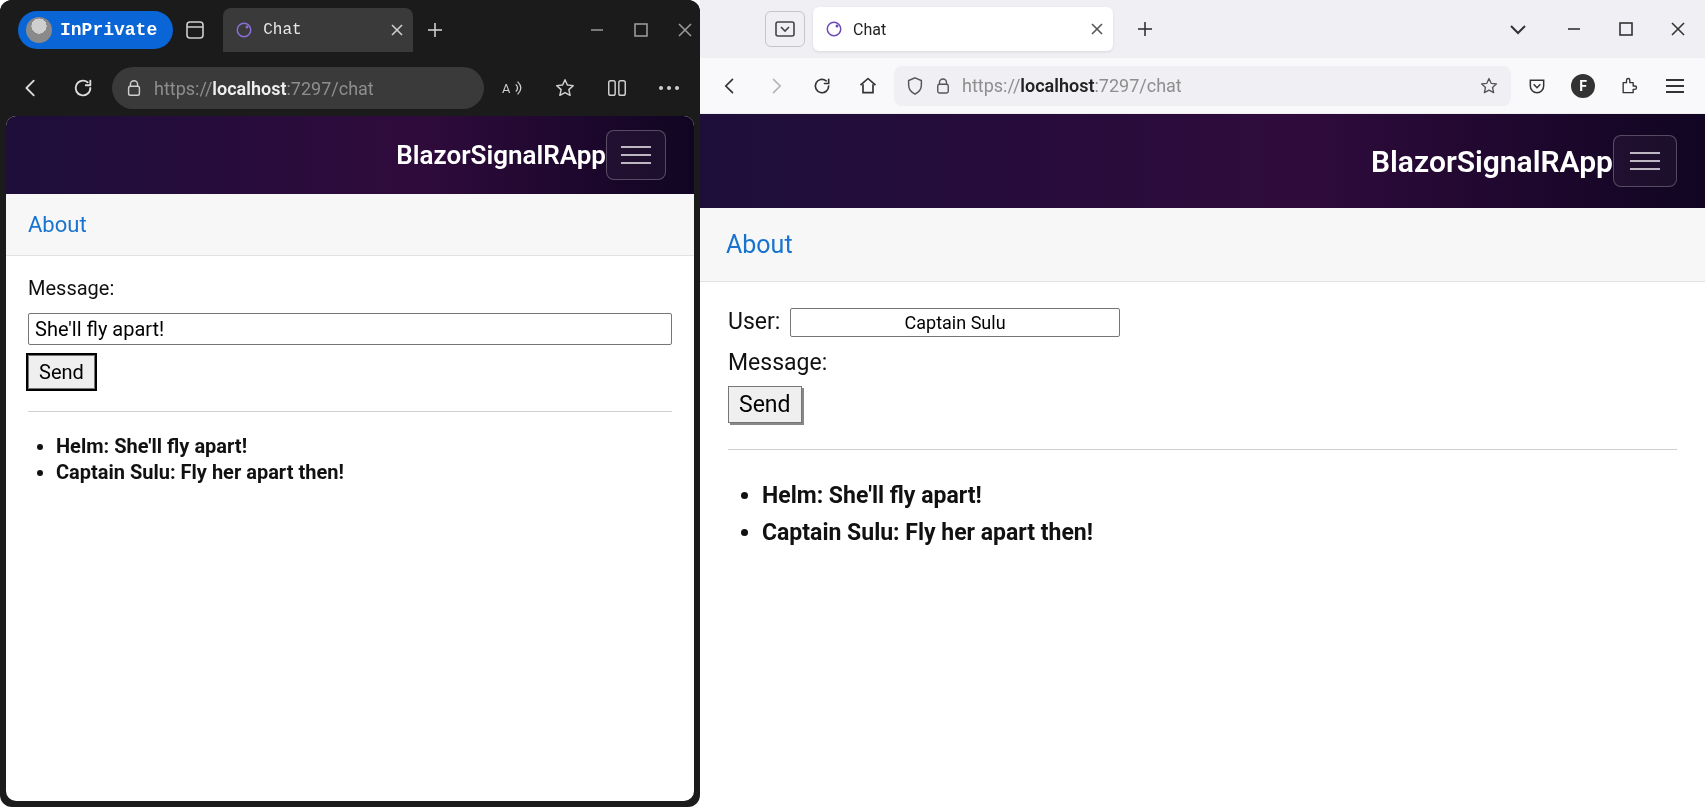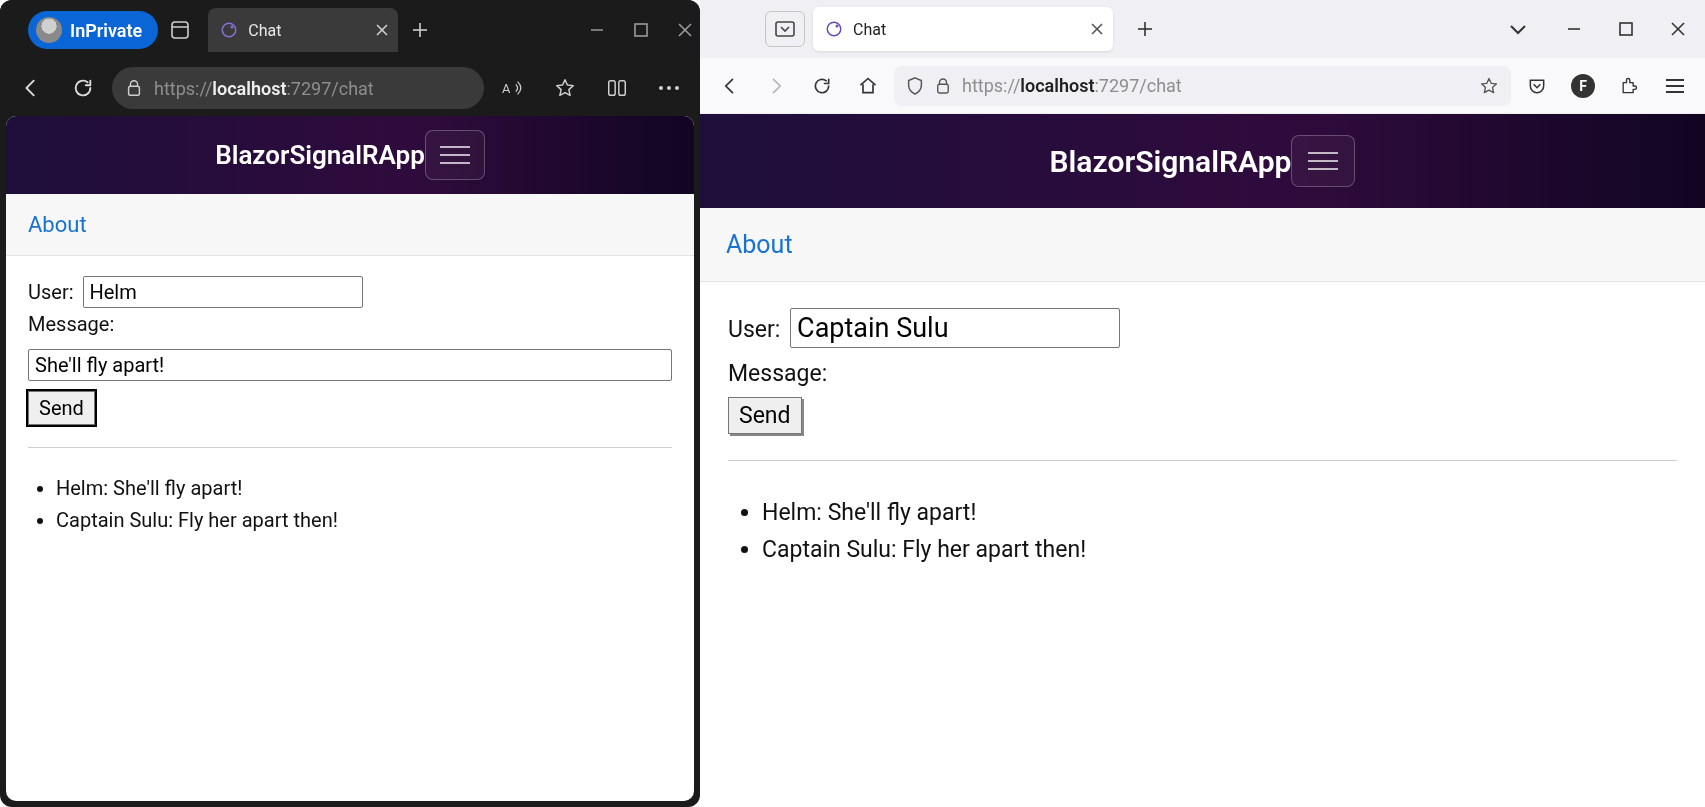--- a/index.html
+++ b/index.html
@@ -25,22 +25,23 @@
   .pane-right {
     width: 1005px;
     background: #f8f8f8;
   }
 
   
   .edge-top {
     display: flex;
     align-items: center;
     height: 60px;
-    padding: 0 8px 0 28px;
+    padding: 0 8px 0 18px;
     background: #1b1b1b;
+    font-family: Liberation Mono, monospace;
   }
   .inprivate-badge {
     display: flex;
     align-items: center;
     gap: 8px;
     background: #0a66d6;
     color: #fff;
     font-weight: 600;
     font-size: 18px;
     padding: 6px 16px 6px 8px;
@@ -179,21 +180,21 @@
     flex-direction: column;
     overflow: hidden;
   }
   .pane-left .app-wrapper {
     border-radius: 10px;
     margin: 0 6px 6px 6px;
   }
   .app-header {
     display: flex;
     align-items: center;
-    justify-content: center;
+    justify-content: flex-end;
     height: 78px;
     padding: 0 28px;
     background: linear-gradient(90deg, #1e0e3a 0%, #2f0b3c 60%, #110522 100%);
     color: #fff;
   }
   .app-title {
     font-size: 26px;
     font-weight: 600;
   }
   .hamburger-btn {
@@ -249,21 +250,21 @@
     margin: 14px 22px;
     border: none;
     border-top: 1px solid #cfcfcf;
   }
   ul.messages {
     margin: 6px 22px;
     padding-left: 28px;
     font-size: 20px;
     color: #111;
   }
-  ul.messages li { margin: 8px 0; }
+  ul.messages li { margin: 2px 0; font-weight: bold; }
 
   svg { display: block; }
 </style>
 </head>
 <body>
 
 <div class="pane pane-left">
 
   <div class="edge-top">
     <div class="inprivate-badge">
@@ -370,24 +371,20 @@
         <div></div>
           <div></div>
           <div></div>
       </div>
     </div>
     <div class="about-bar">
       <a href="#" class="about-link">About</a>
     </div>
     <div class="chat-form">
       <div class="form-row">
-        <span class="form-label">User:</span>
-        <input class="text-input user-input" value="Helm" style="">
-      </div>
-      <div class="form-row">
         <div class="form-label">Message:</div>
         <input class="text-input message-input" value="She'll fly apart!" style="">
       </div>
       <button class="send-btn">Send</button>
     </div>
     <hr class="divider">
     <ul class="messages">
       <li>Helm: She'll fly apart!</li>
       <li>Captain Sulu: Fly her apart then!</li>
     </ul>
@@ -521,21 +518,21 @@
           <div></div>
           <div></div>
       </div>
     </div>
     <div class="about-bar" style="padding:22px 26px">
       <a href="#" class="about-link" style="font-size:25px">About</a>
     </div>
     <div class="chat-form" style="font-size:23px;padding:26px 28px 8px 28px">
       <div class="form-row">
         <span class="form-label">User:</span>
-        <input class="text-input user-input" style="font-size: 27px; width: 330px;" value="Captain Sulu">
+        <input class="text-input user-input" style="font-size: 18px; width: 330px; text-align: center;" value="Captain Sulu">
       </div>
       <div class="form-row" style="margin-top:12px">
         <div class="form-label">Message:</div>
       </div>
       <button class="send-btn" style="font-size:23px;box-shadow:2px 2px 0 #888">Send</button>
     </div>
     <hr class="divider" style="margin:18px 28px">
     <ul class="messages" style="font-size:23px;margin:12px 28px;padding-left:34px">
       <li>Helm: She'll fly apart!</li>
       <li style="margin-top:10px">Captain Sulu: Fly her apart then!</li>

